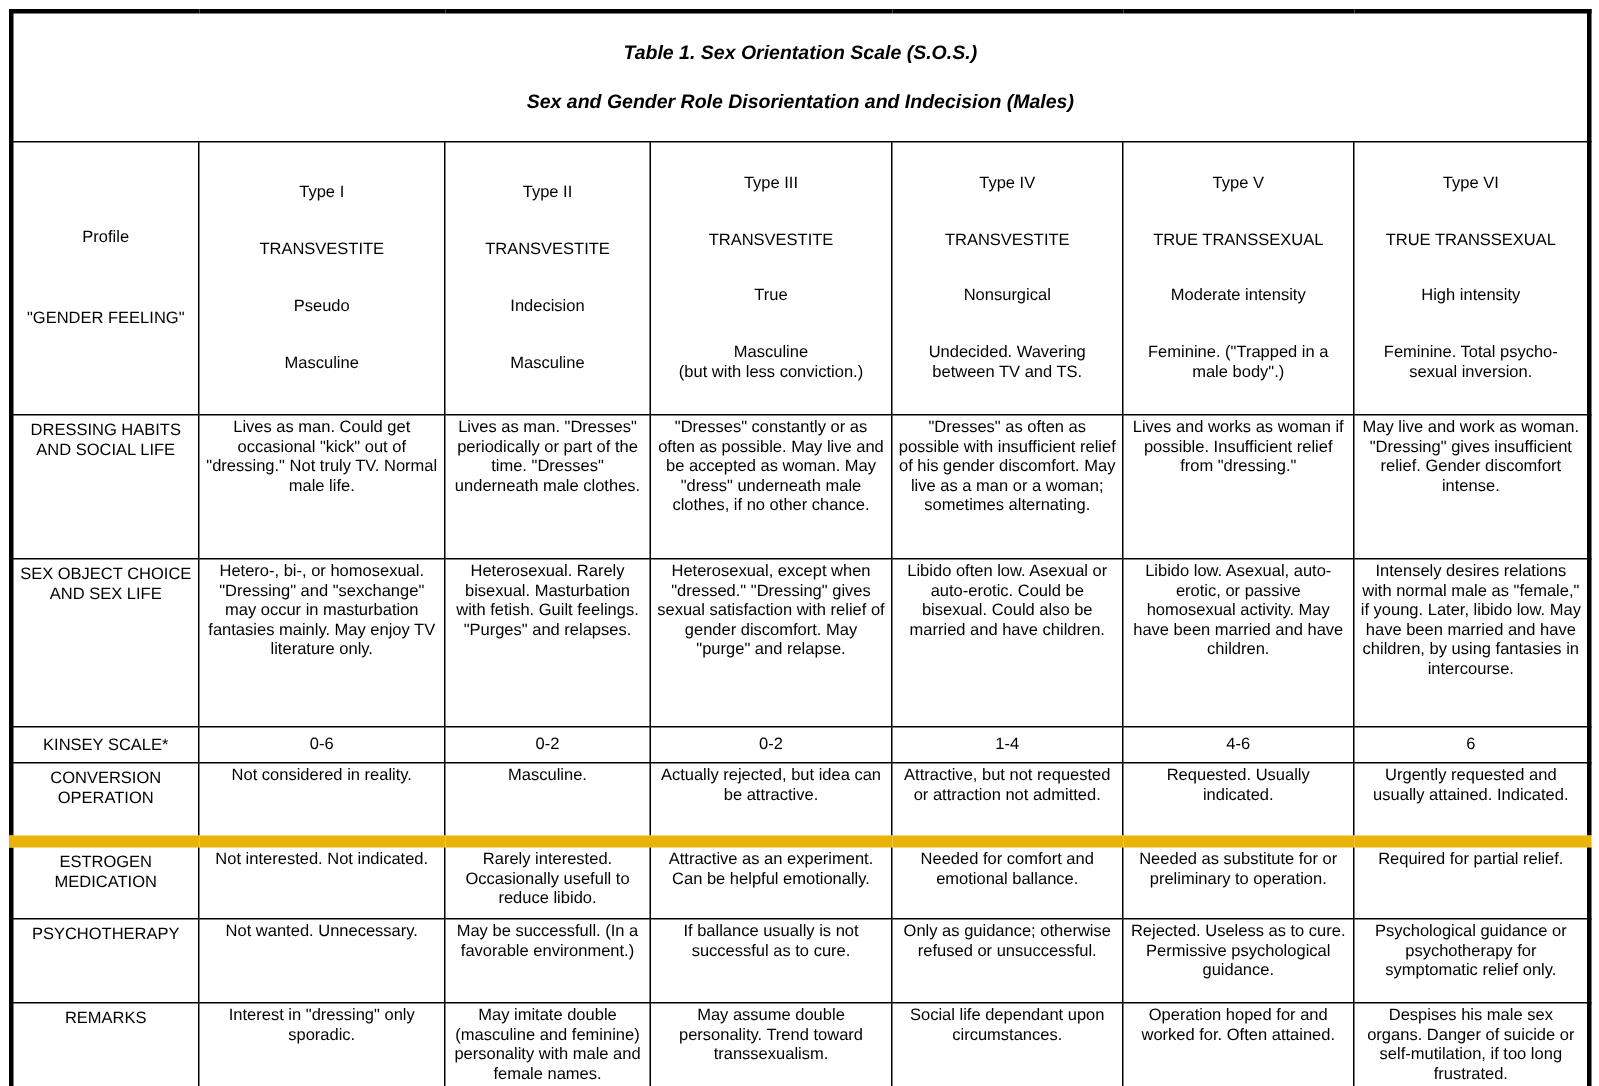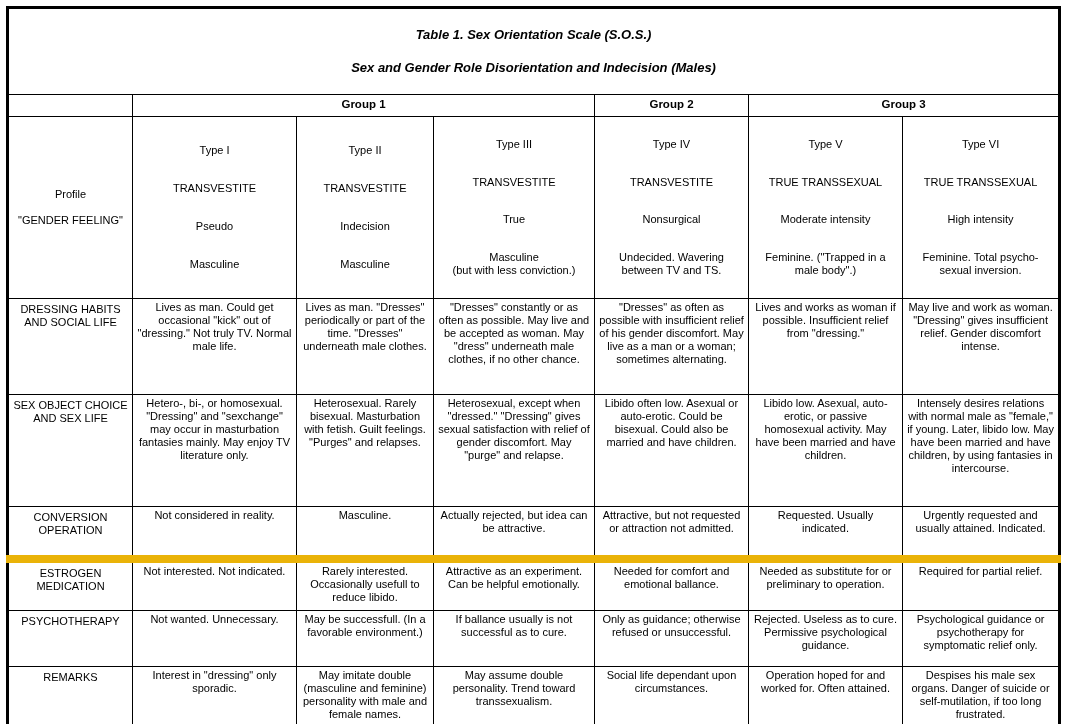--- a/index.html
+++ b/index.html
@@ -55,21 +55,21 @@
     font-weight: bold;
     font-size: 11.5px;
     vertical-align: middle;
   }
   .corner-cell { vertical-align: middle; }
 
   .type-cell { vertical-align: middle; }
   .type-cell > div { margin: 6px 2px; }
 
   .profile-cell { vertical-align: middle; }
-  .profile-cell > div { margin: 0 0; text-align: center; }
+  .profile-cell > div { margin: 14px 0; text-align: center; }
 
   .rowlabel { vertical-align: top; padding-top: 4px; }
   .kinsey-label, .kinsey-val { vertical-align: middle; }
 
   tr.r-estrogen td { border-top: 8px solid #eab308; }
 </style>
 </head>
 <body>
 
 <div class="frame">
@@ -85,26 +85,20 @@
     </colgroup>
 
     <tbody>
         <tr class="r-title">
       <td class="title-cell" colspan="7">
         <div class="tline">Table 1. Sex Orientation Scale (S.O.S.)</div>
         <div class="tline">Sex and Gender Role Disorientation and Indecision (Males)</div>
       </td>
     </tr>
 
-    <tr class="r-group">
-      <td class="corner-cell"></td>
-      <td class="group-cell" colspan="3">Group 1</td>
-      <td class="group-cell">Group 2</td>
-      <td class="group-cell" colspan="2">Group 3</td>
-    </tr>
 
     <tr class="r-type">
       <td class="profile-cell">
         <div>Profile</div>
         <div>"GENDER FEELING"</div>
       </td>
       <td class="type-cell">
         <div>Type I</div>
         <div>TRANSVESTITE</div>
         <div>Pseudo</div>
@@ -156,20 +150,29 @@
     <tr class="r-sexobj">
       <td class="rowlabel">SEX OBJECT CHOICE AND SEX LIFE</td>
       <td>Hetero-, bi-, or homosexual. "Dressing" and "sexchange" may occur in masturbation fantasies mainly. May enjoy TV literature only.</td>
       <td>Heterosexual. Rarely bisexual. Masturbation with fetish. Guilt feelings. "Purges" and relapses.</td>
       <td>Heterosexual, except when "dressed." "Dressing" gives sexual satisfaction with relief of gender discomfort. May "purge" and relapse.</td>
       <td>Libido often low. Asexual or auto-erotic. Could be bisexual. Could also be married and have children.</td>
       <td>Libido low. Asexual, auto-erotic, or passive homosexual activity. May have been married and have children.</td>
       <td>Intensely desires relations with normal male as "female," if young. Later, libido low. May have been married and have children, by using fantasies in intercourse.</td>
     </tr>
 
+    <tr class="r-kinsey">
+      <td class="rowlabel kinsey-label">KINSEY SCALE*</td>
+      <td class="kinsey-val">0-6</td>
+      <td class="kinsey-val">0-2</td>
+      <td class="kinsey-val">0-2</td>
+      <td class="kinsey-val">1-4</td>
+      <td class="kinsey-val">4-6</td>
+      <td class="kinsey-val">6</td>
+    </tr>
 
     <tr class="r-conversion">
       <td class="rowlabel">CONVERSION OPERATION</td>
       <td>Not considered in reality.</td>
       <td>Masculine.</td>
       <td>Actually rejected, but idea can be attractive.</td>
       <td>Attractive, but not requested or attraction not admitted.</td>
       <td>Requested. Usually indicated.</td>
       <td>Urgently requested and usually attained. Indicated.</td>
     </tr>

